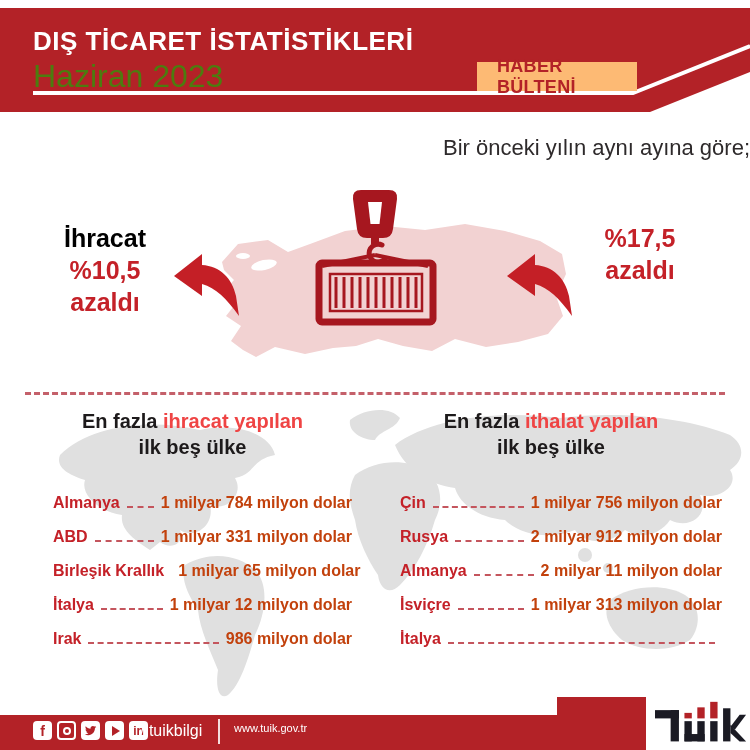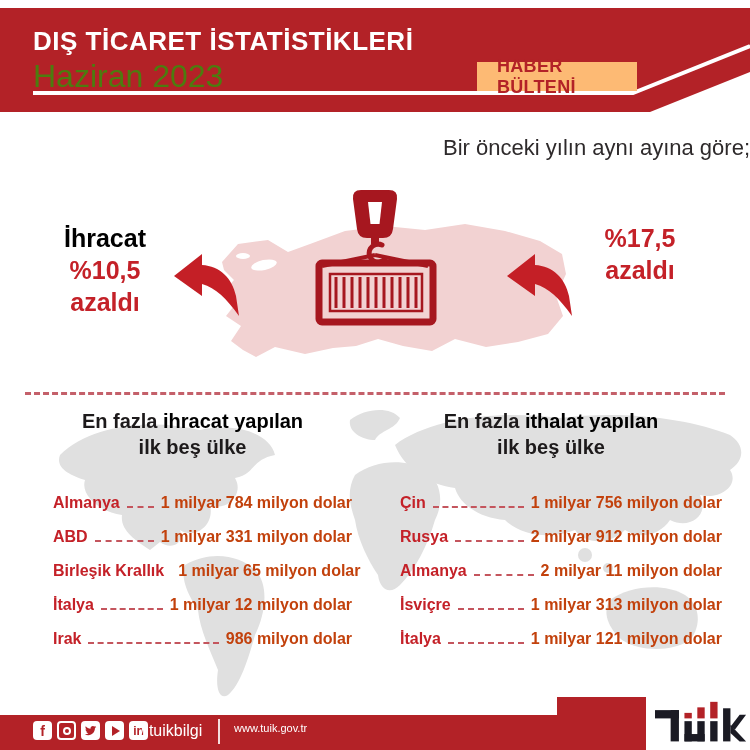--- a/index.html
+++ b/index.html
@@ -29,21 +29,21 @@
   
   .divider { position:absolute; top:392px; left:25px; width:700px; border-top:3px dashed #c4606a; }
 
   
   .world-svg { position:absolute; top:400px; left:0; }
 
   
   .col-head { position:absolute; text-align:center; font-size:20px; font-weight:bold; color:#1d1a1b; line-height:26px; }
   .col-head.left  { left:33px;  top:408px; width:319px; }
   .col-head.right { left:380px; top:408px; width:342px; }
-  .col-head .red { color:#000000; }
+  .col-head .red { color:#ef4444; }
 
   .col-rows { position:absolute; }
   .col-rows.left  { left:33px;  top:492px; width:319px; }
   .col-rows.right { left:380px; top:492px; width:342px; }
   .row { display:flex; align-items:flex-end; height:20px; margin-bottom:14px; font-size:16px; font-weight:bold;margin-left:20px; }
   .country { color:#c42128; white-space:nowrap; }
   .leader { flex:1; border-bottom:2px dashed #c4555d; margin:0 7px 4px 7px; }
   .value { color:#c2410c; white-space:nowrap; }
 
   
@@ -198,21 +198,20 @@
       <span class="value">2 milyar 11 milyon dolar</span>
     </div>
     <div class="row">
       <span class="country">İsviçre</span>
       <span class="leader"></span>
       <span class="value">1 milyar 313 milyon dolar</span>
     </div>
     <div class="row">
       <span class="country">İtalya</span>
       <span class="leader"></span>
-      <span class="value">1 milyar 121 milyon dolar</span>
     </div>
   </div>
 
   <div class="foot-tab"></div>
   <div class="foot-bar"></div>
 
   <div class="social">
     <div class="sq">
       <span class="fb-glyph">f</span>
     </div>

